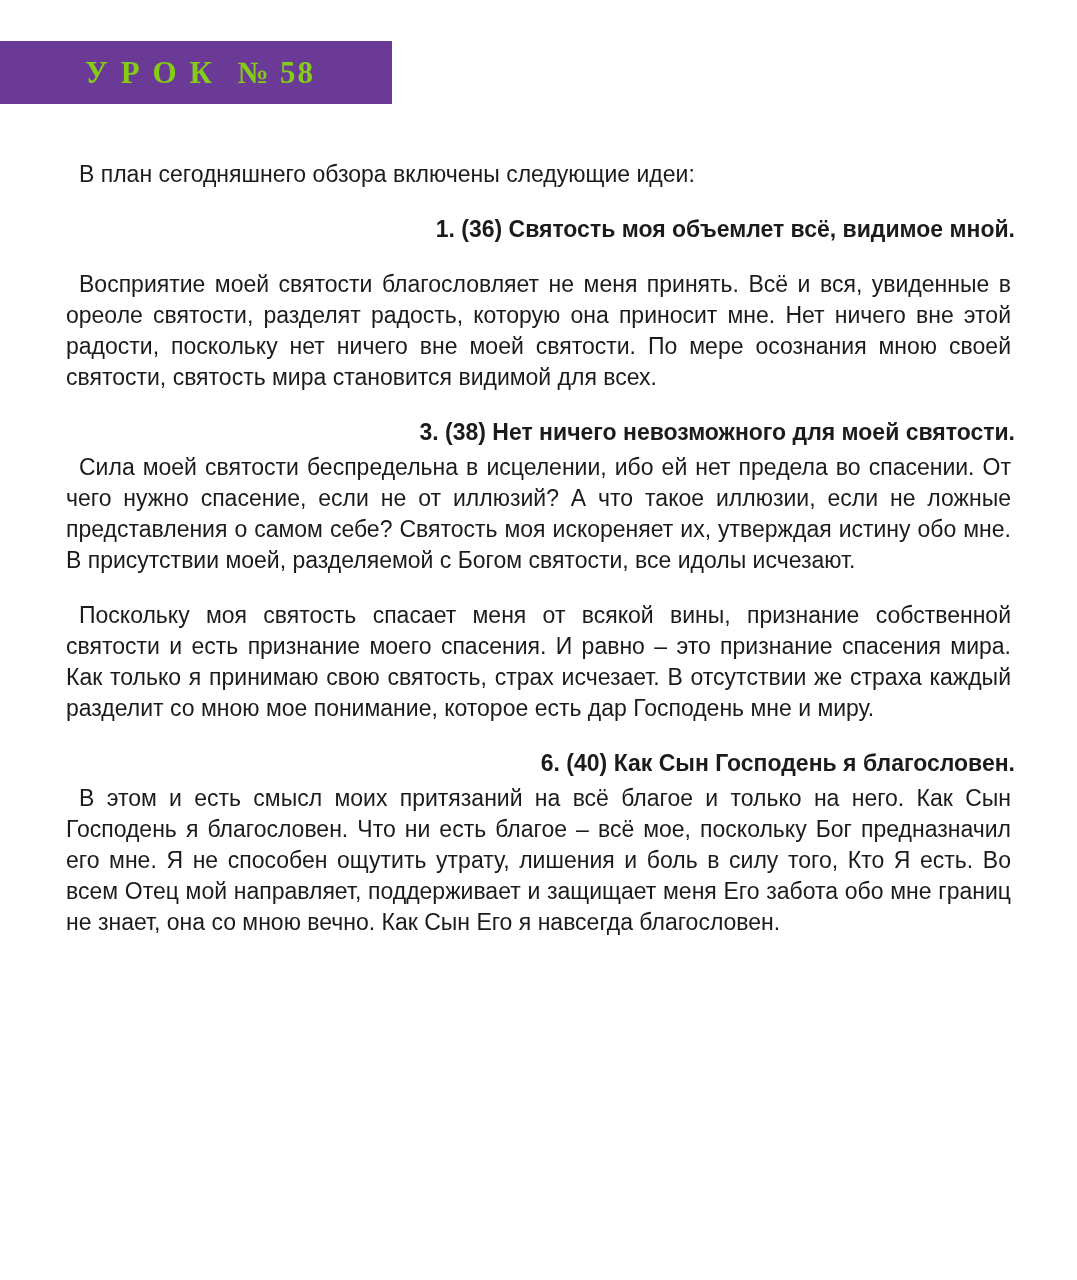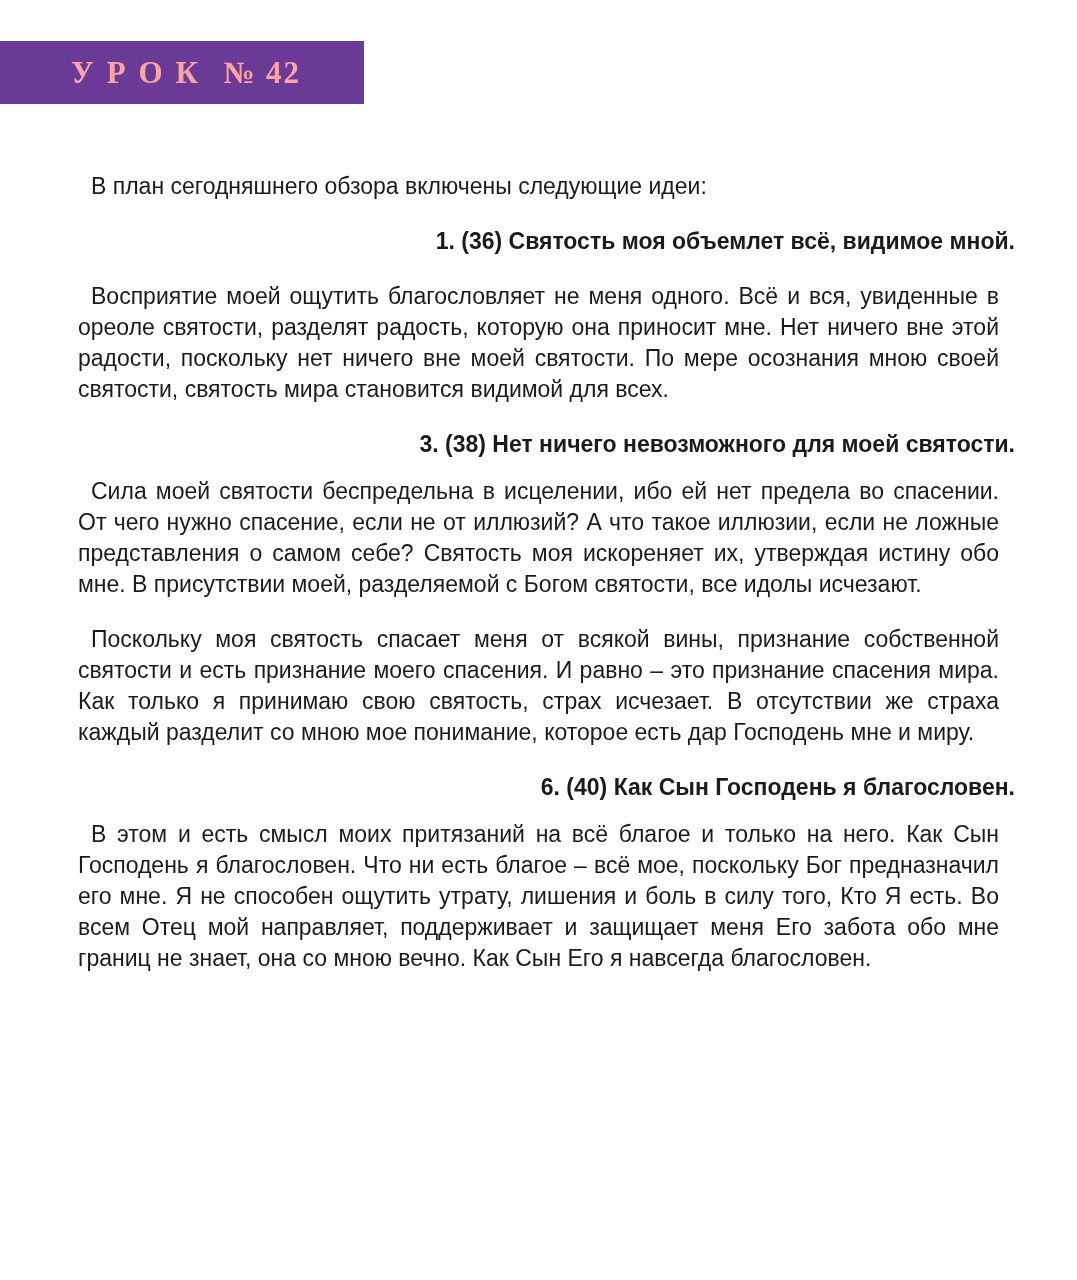--- a/index.html
+++ b/index.html
@@ -9,75 +9,75 @@
     background: #ffffff;
     font-family: "Liberation Sans", sans-serif;
     color: #1b1b1b;
     position: relative;
     overflow: hidden;
   }
   .banner {
     position: absolute;
     left: 0;
     top: 41px;
-    width: 364px;
+    width: 392px;
     height: 63px;
     background: #6b3a96;
-    color: #fca5a5;
+    color: #84cc16;
     display: flex;
     align-items: center;
     justify-content: center;
     font-family: "Liberation Serif", serif;
     font-weight: bold;
     font-size: 31px;
   }
   .banner .word { letter-spacing: 0.42em; margin-left: 0.25em; }
   .banner .num  { letter-spacing: 0.06em; margin-left: 0.40em; }
   .content {
     position: absolute;
     left: 62px;
     right: 62px;
     top: 155px;
     font-size: 23px;
     line-height: 31px;
     text-align: justify;
     hyphens: auto;
   }
   .content p {
-    margin: 16px;
+    margin: 4px;
     text-indent: 13px;
   }
   .section { margin-top: 24px; }
   .section h2 {
     margin: 0;
     font-size: 23px;
     line-height: 31px;
     font-weight: bold;
     text-indent: 13px;
     text-align: right;
   }
 </style>
 </head>
 <body>
 
 <div class="banner">
   <span class="word">УРОК</span>
-  <span class="num">№ 42</span>
+  <span class="num">№ 58</span>
 </div>
 
 <div class="content">
 
   <p>В план сегодняшнего обзора включены следующие идеи:</p>
 
   <div class="section">
     <h2>1. (36) Святость моя объемлет всё, видимое мной.</h2>
   </div>
 
   <div class="section">
-    <p>Восприятие моей ощутить благословляет не меня одного. Всё и вся, увиденные в ореоле святости, разделят радость, которую она приносит мне. Нет ничего вне этой радости, поскольку нет ничего вне моей святости. По мере осознания мною своей святости, святость мира становится видимой для всех.</p>
+    <p>Восприятие моей святости благословляет не меня принять. Всё и вся, увиденные в ореоле святости, разделят радость, которую она приносит мне. Нет ничего вне этой радости, поскольку нет ничего вне моей святости. По мере осознания мною своей святости, святость мира становится видимой для всех.</p>
   </div>
 
   <div class="section">
     <h2>3. (38) Нет ничего невозможного для моей святости.</h2>
     <p>Сила моей святости беспредельна в исцелении, ибо ей нет предела во спасении. От чего нужно спасение, если не от иллюзий? А что такое иллюзии, если не ложные представления о самом себе? Святость моя искореняет их, утверждая истину обо мне. В присутствии моей, разделяемой с Богом святости, все идолы исчезают.</p>
   </div>
 
   <div class="section">
     <p>Поскольку моя святость спасает меня от всякой вины, признание собственной святости и есть признание моего спасения. И равно – это признание спасения мира. Как только я принимаю свою святость, страх исчезает. В отсутствии же страха каждый разделит со мною мое понимание, которое есть дар Господень мне и миру.</p>
   </div>

